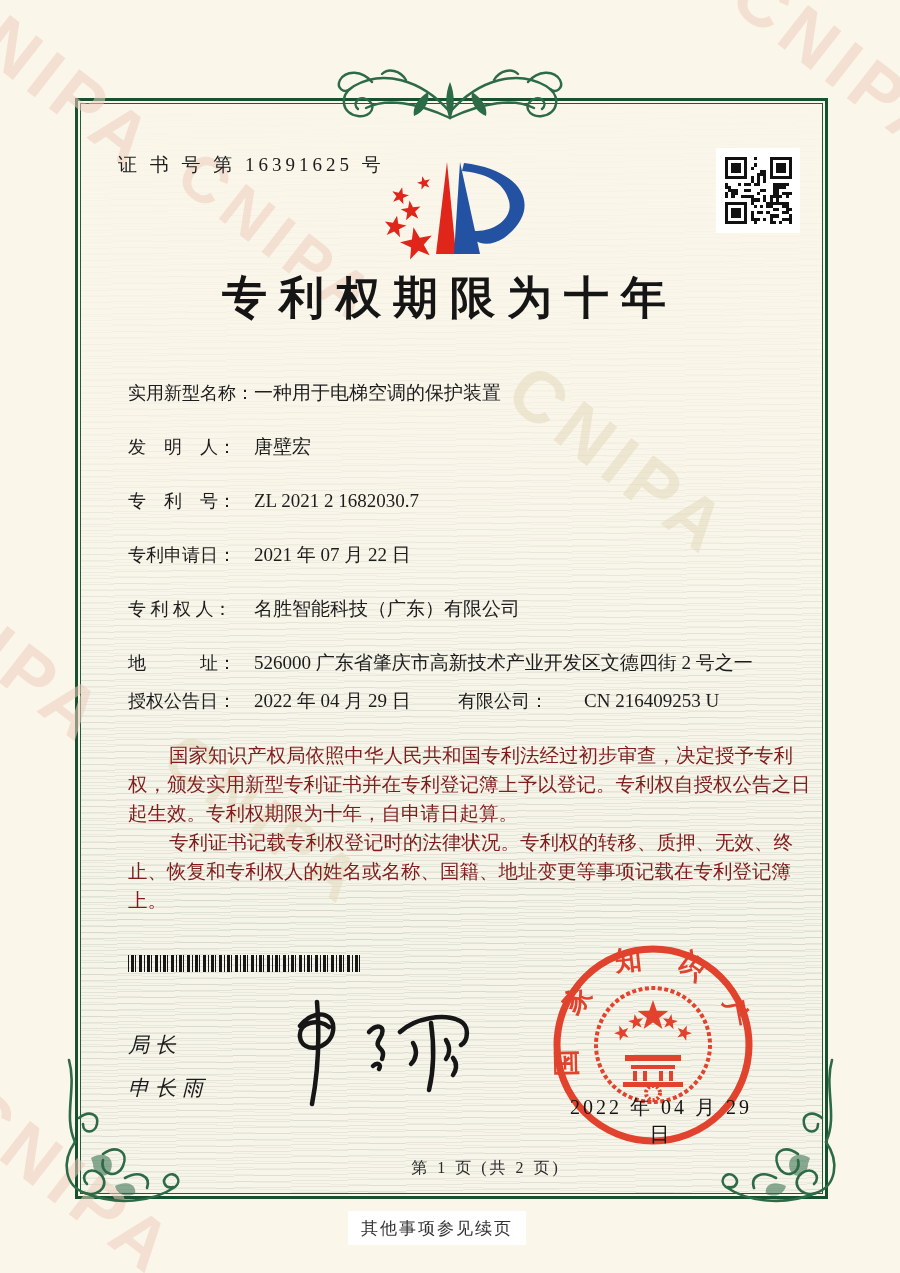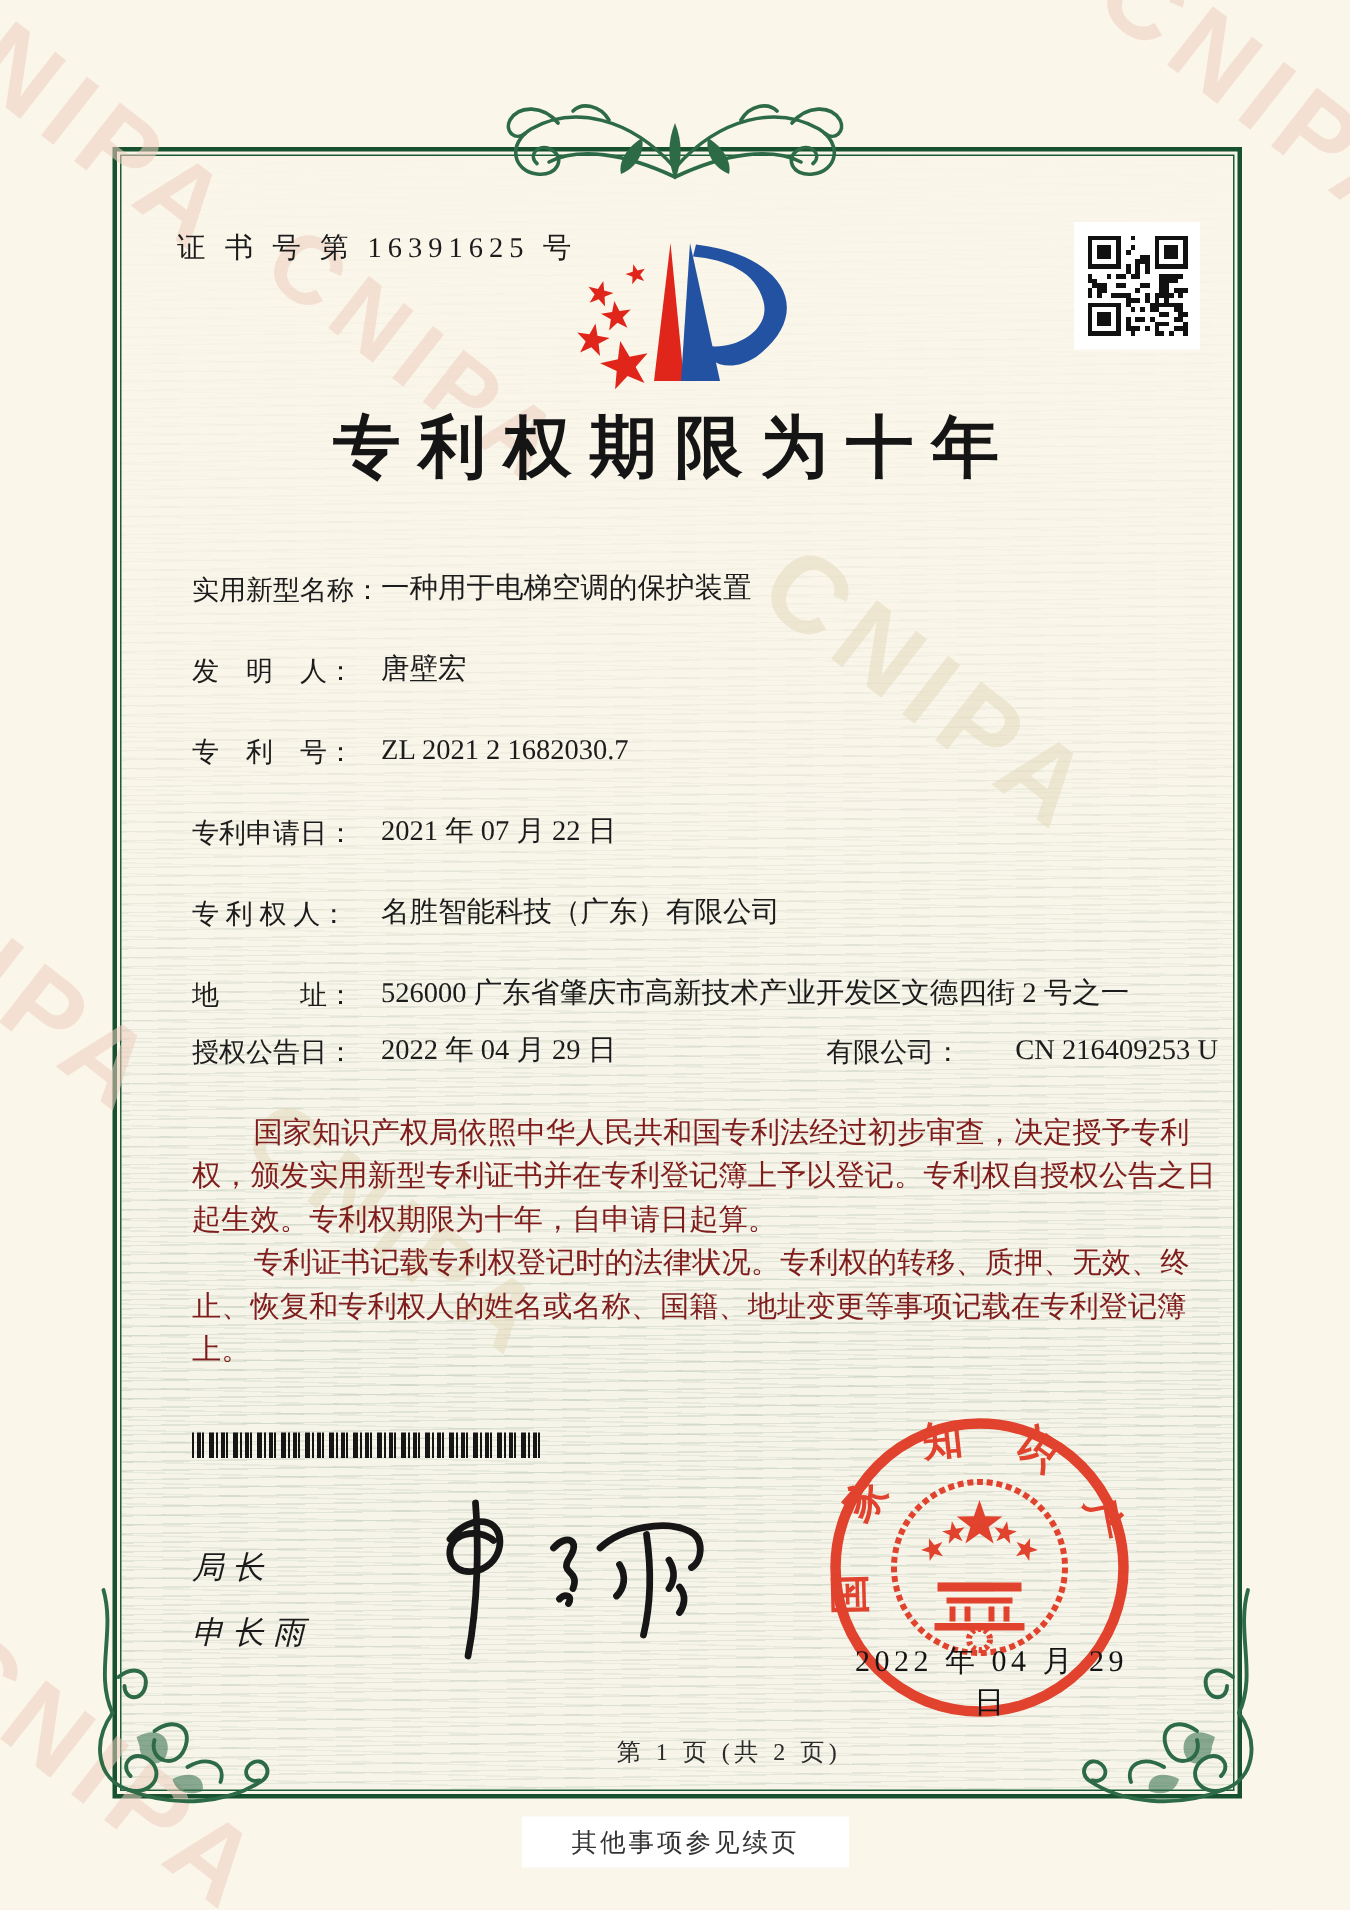--- a/index.html
+++ b/index.html
@@ -30,21 +30,21 @@
   
   .content{position:absolute;inset:0;z-index:4;}
   .cert-no{position:absolute;left:118px;top:152px;font-size:19px;letter-spacing:4px;color:#1c1c1c;}
   .logo{position:absolute;left:368px;top:150px;}
   .qr-box{position:absolute;left:716px;top:148px;width:84px;height:85px;background:#fff;
           display:flex;align-items:center;justify-content:center;}
   .title{position:absolute;left:0;top:268px;width:900px;text-align:center;
          font-size:45px;font-weight:bold;letter-spacing:12px;color:#151515;}
 
   .fields{position:absolute;left:128px;top:380px;width:684px;font-size:19px;color:#1c1c1c;}
-  .frow{display:flex;line-height:26px;margin-bottom:28px;justify-content:space-between;}
+  .frow{display:flex;line-height:26px;margin-bottom:28px;}
   .frow .lbl{flex:0 0 126px;font-size:18px;white-space:nowrap;}
   .frow .val{flex:1;}
   .frow.addr{margin-bottom:12px;}
   .frow.duo{display:flex;}
   .pair{display:flex;}
   .pair.first{flex:0 0 330px;}
 
   .body-text{position:absolute;left:128px;top:741px;width:684px;
              font-size:19.5px;line-height:29px;color:#7f1d1d;}
   .body-text p{margin:0;text-indent:2.1em;}
@@ -61,21 +61,21 @@
            font-size:21px;color:#1b1b1b;letter-spacing:6px;font-style:italic;}
   .signoff div{margin-bottom:15px;}
   .signature{position:absolute;left:272px;top:996px;}
 
   .seal{position:absolute;left:549px;top:941px;opacity:0.93;}
   .seal-date{position:absolute;left:556px;top:1094px;width:210px;text-align:center;
              font-size:20px;letter-spacing:3px;color:#141414;z-index:5;}
 
   .page-num{position:absolute;left:0;top:1158px;width:900px;text-align:center;
             font-size:16px;letter-spacing:3px;color:#2b2b2b;padding-left:36px;}
-  .foot-note{position:absolute;left:348px;top:1211px;width:218px;height:34px;background:#ffffff;
+  .foot-note{position:absolute;left:348px;top:1211px;width:178px;height:34px;background:#ffffff;
              display:flex;align-items:center;justify-content:center;
              font-size:17px;letter-spacing:2px;color:#333;}
 </style>
 </head>
 <body>
 
 <div class="page">
 
   <div class="frame">
     <div class="frame-inner"></div>

